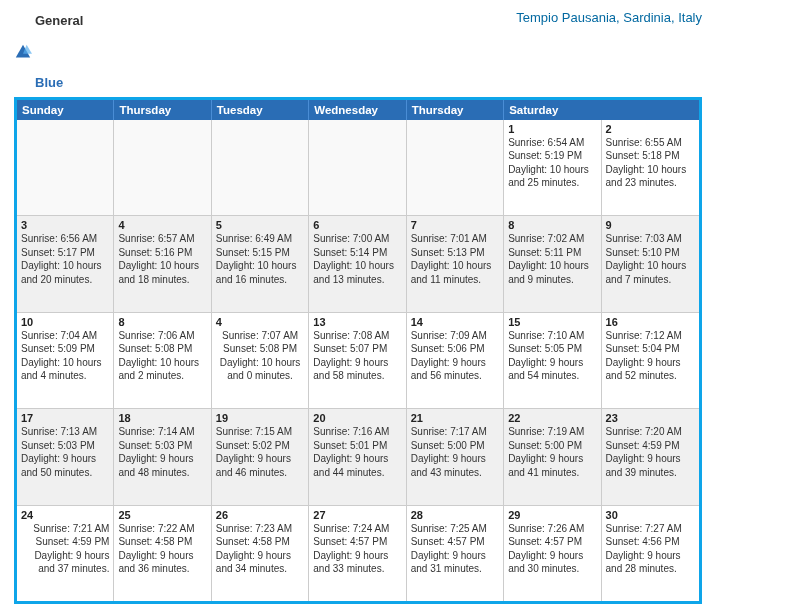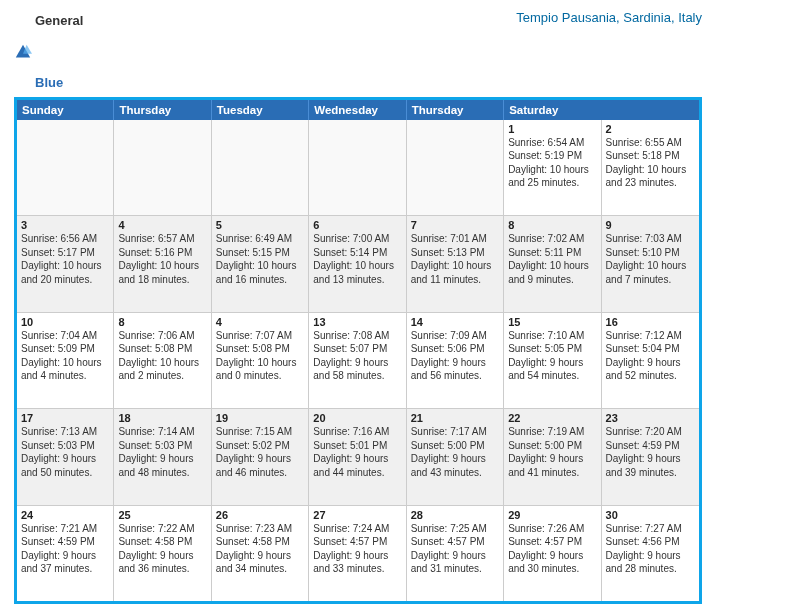--- a/index.html
+++ b/index.html
@@ -231,21 +231,21 @@
           </div>
           <div class="cal-cell">
             <span class="day-num">8</span>
             <div class="cell-text" style="white-space: pre-line;">Sunrise: 7:06 AM
 Sunset: 5:08 PM
 Daylight: 10 hours
 and 2 minutes.</div>
           </div>
           <div class="cal-cell">
             <span class="day-num">4</span>
-            <div class="cell-text" style="white-space: pre-line;">Sunrise: 7:07 AM
+            <div class="cell-text" style="white-space: pre-line; text-align: center;">Sunrise: 7:07 AM
 Sunset: 5:08 PM
 Daylight: 10 hours
 and 0 minutes.</div>
           </div>
           <div class="cal-cell">
             <span class="day-num">13</span>
             <div class="cell-text" style="white-space: pre-line;">Sunrise: 7:08 AM
 Sunset: 5:07 PM
 Daylight: 9 hours
 and 58 minutes.</div>
@@ -319,21 +319,21 @@
             <span class="day-num">23</span>
             <div class="cell-text" style="white-space: pre-line;">Sunrise: 7:20 AM
 Sunset: 4:59 PM
 Daylight: 9 hours
 and 39 minutes.</div>
           </div>
         </div>
         <div class="cal-row">
           <div class="cal-cell">
             <span class="day-num">24</span>
-            <div class="cell-text" style="white-space: pre-line;">Sunrise: 7:21 AM
+            <div class="cell-text" style="white-space: pre-line; text-align: right;">Sunrise: 7:21 AM
 Sunset: 4:59 PM
 Daylight: 9 hours
 and 37 minutes.</div>
           </div>
           <div class="cal-cell">
             <span class="day-num">25</span>
             <div class="cell-text" style="white-space: pre-line;">Sunrise: 7:22 AM
 Sunset: 4:58 PM
 Daylight: 9 hours
 and 36 minutes.</div>

